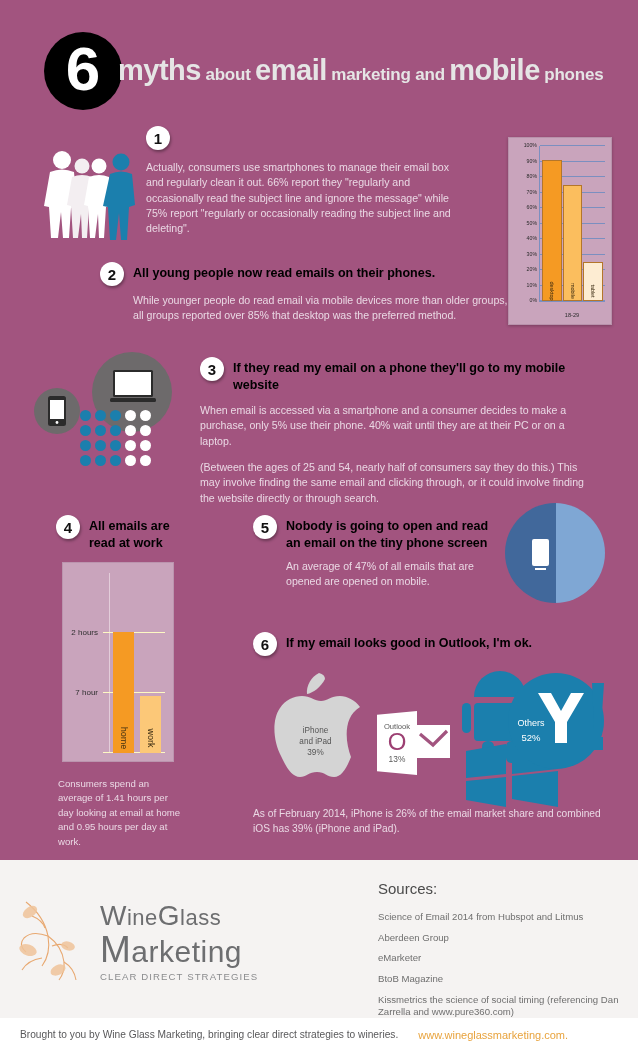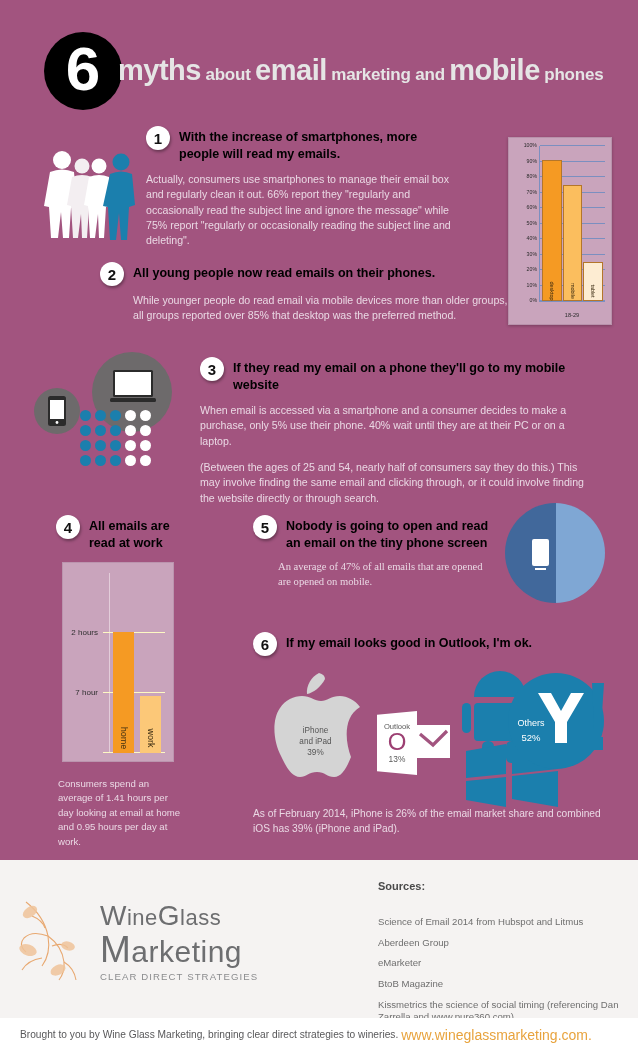--- a/index.html
+++ b/index.html
@@ -107,21 +107,21 @@
   .c2-bar { flex: 1; position: relative; }
   .c2-bar span {
     position: absolute; left: 50%; bottom: 10px;
     transform: translateX(-50%) rotate(90deg);
     font-size: 9px; color: #3d2d12; white-space: nowrap;
   }
   .cap4 { position: absolute; left: 58px; top: 777px; width: 126px; color: #ead8e4; font-size: 9.6px; line-height: 1.5; }
 
   
   .m5 { position: absolute; left: 253px; top: 515px; width: 238px; }
-  .m5 .mbody { margin-top: 8px; margin-left: 25px; font-family: Liberation Serif, serif; }
+  .m5 .mbody { margin-top: 8px; margin-left: 33px; }
   .pie { position: absolute; left: 505px; top: 503px; width: 100px; height: 100px; border-radius: 50%; overflow: hidden; }
   .pie-half { position: absolute; top: 0; height: 100%; }
   .pie-phone {
     position: absolute; left: 27px; top: 36px; width: 17px; height: 27px;
     background: #fff; border-radius: 2px;
   }
   .pie-phone::after {
     content: ""; position: absolute; left: 3px; bottom: -4px; width: 11px; height: 2px;
     background: #fff;
   }
@@ -156,28 +156,28 @@
   
   .footer { position: absolute; left: 0; top: 860px; width: 638px; height: 158px; background: #f5f3f2; }
   .logo-wrap { position: absolute; left: 18px; top: 32px; width: 270px; height: 92px; }
   .logo-text { position: absolute; left: 82px; top: 10px; color: #6d6e70; }
   .lg1 { font-size: 22px; letter-spacing: .5px; line-height: 1; }
   .lg1 .cap { font-size: 28px; }
   .lg2 { font-size: 30px; letter-spacing: .5px; line-height: 1; margin-top: 1px; }
   .lg2 .cap { font-size: 37px; }
   .lg3 { font-size: 9.6px; letter-spacing: 1.1px; margin-top: 3px; color: #8b8c8e; }
   .sources { position: absolute; left: 378px; top: 880px; width: 250px; }
-  .src-title { color: #4a4a4a; font-size: 11px; font-weight: bold; margin-bottom: 24px; }
+  .src-title { color: #4a4a4a; font-size: 15px; font-weight: normal; margin-bottom: 14px; }
   .src-item { color: #6f6f6f; font-size: 9.6px; line-height: 1.32; margin-bottom: 8px; }
   .bottombar {
     position: absolute; left: 0; top: 1018px; width: 638px; height: 33px;
     background: #fff; display: flex; align-items: center; padding-left: 20px;
   }
   .bb-text { color: #58585a; font-size: 10.2px; }
-  .bb-url { color: #e8a33d; font-size: 14px; margin-left: 3px; }
+  .bb-url { color: #e8a33d; font-size: 11px; margin-left: 20px; }
 </style>
 </head>
 <body>
 
 <div class="page">
 
   <div class="header">
     <div class="six-badge">6</div>
     <div class="title-line">
       <span class="t-big">myths</span>
@@ -206,21 +206,20 @@
       <g fill="#1b7fad">
         <circle cx="79" cy="14" r="8.5"></circle>
         <path d="M68 26 q11 -5 22 0 l3 31 -6 2 -2 33 -6 0 -2 -27 -3 27 -6 0 -2 -33 -5 -1 z"></path>
       </g>
     </svg>
   </div>
 
   <div class="m1">
     <div class="mhead">
       <div class="num">1</div>
-      <div class="mtitle">With the increase of smartphones, more people will read my emails.</div>
     </div>
     <div class="mbody">Actually, consumers use smartphones to manage their email box and regularly clean it out.  66% report they "regularly and occasionally read the subject line and ignore the message" while 75% report "regularly or occasionally reading the subject line and deleting".</div>
   </div>
 
   <div class="chart1">
     <div class="c1-plot">
       <div class="c1-grid" style="bottom:0%">
           <span class="c1-ylab">0%</span>
         </div>
       <div class="c1-grid" style="bottom:10%">

